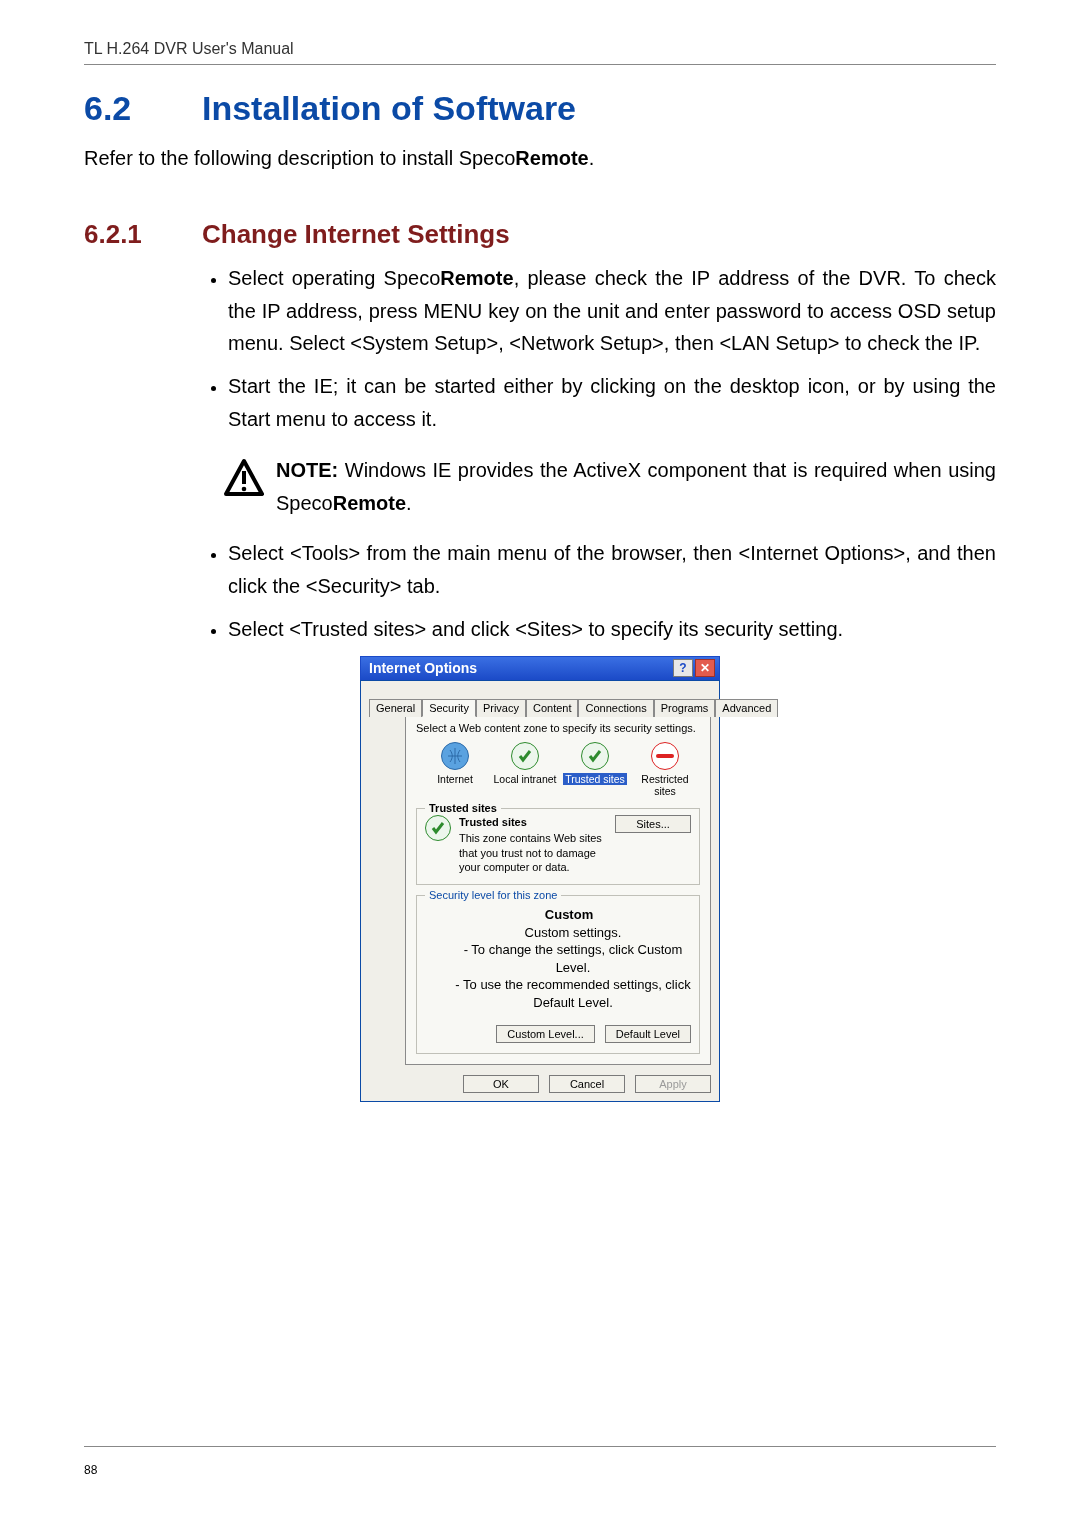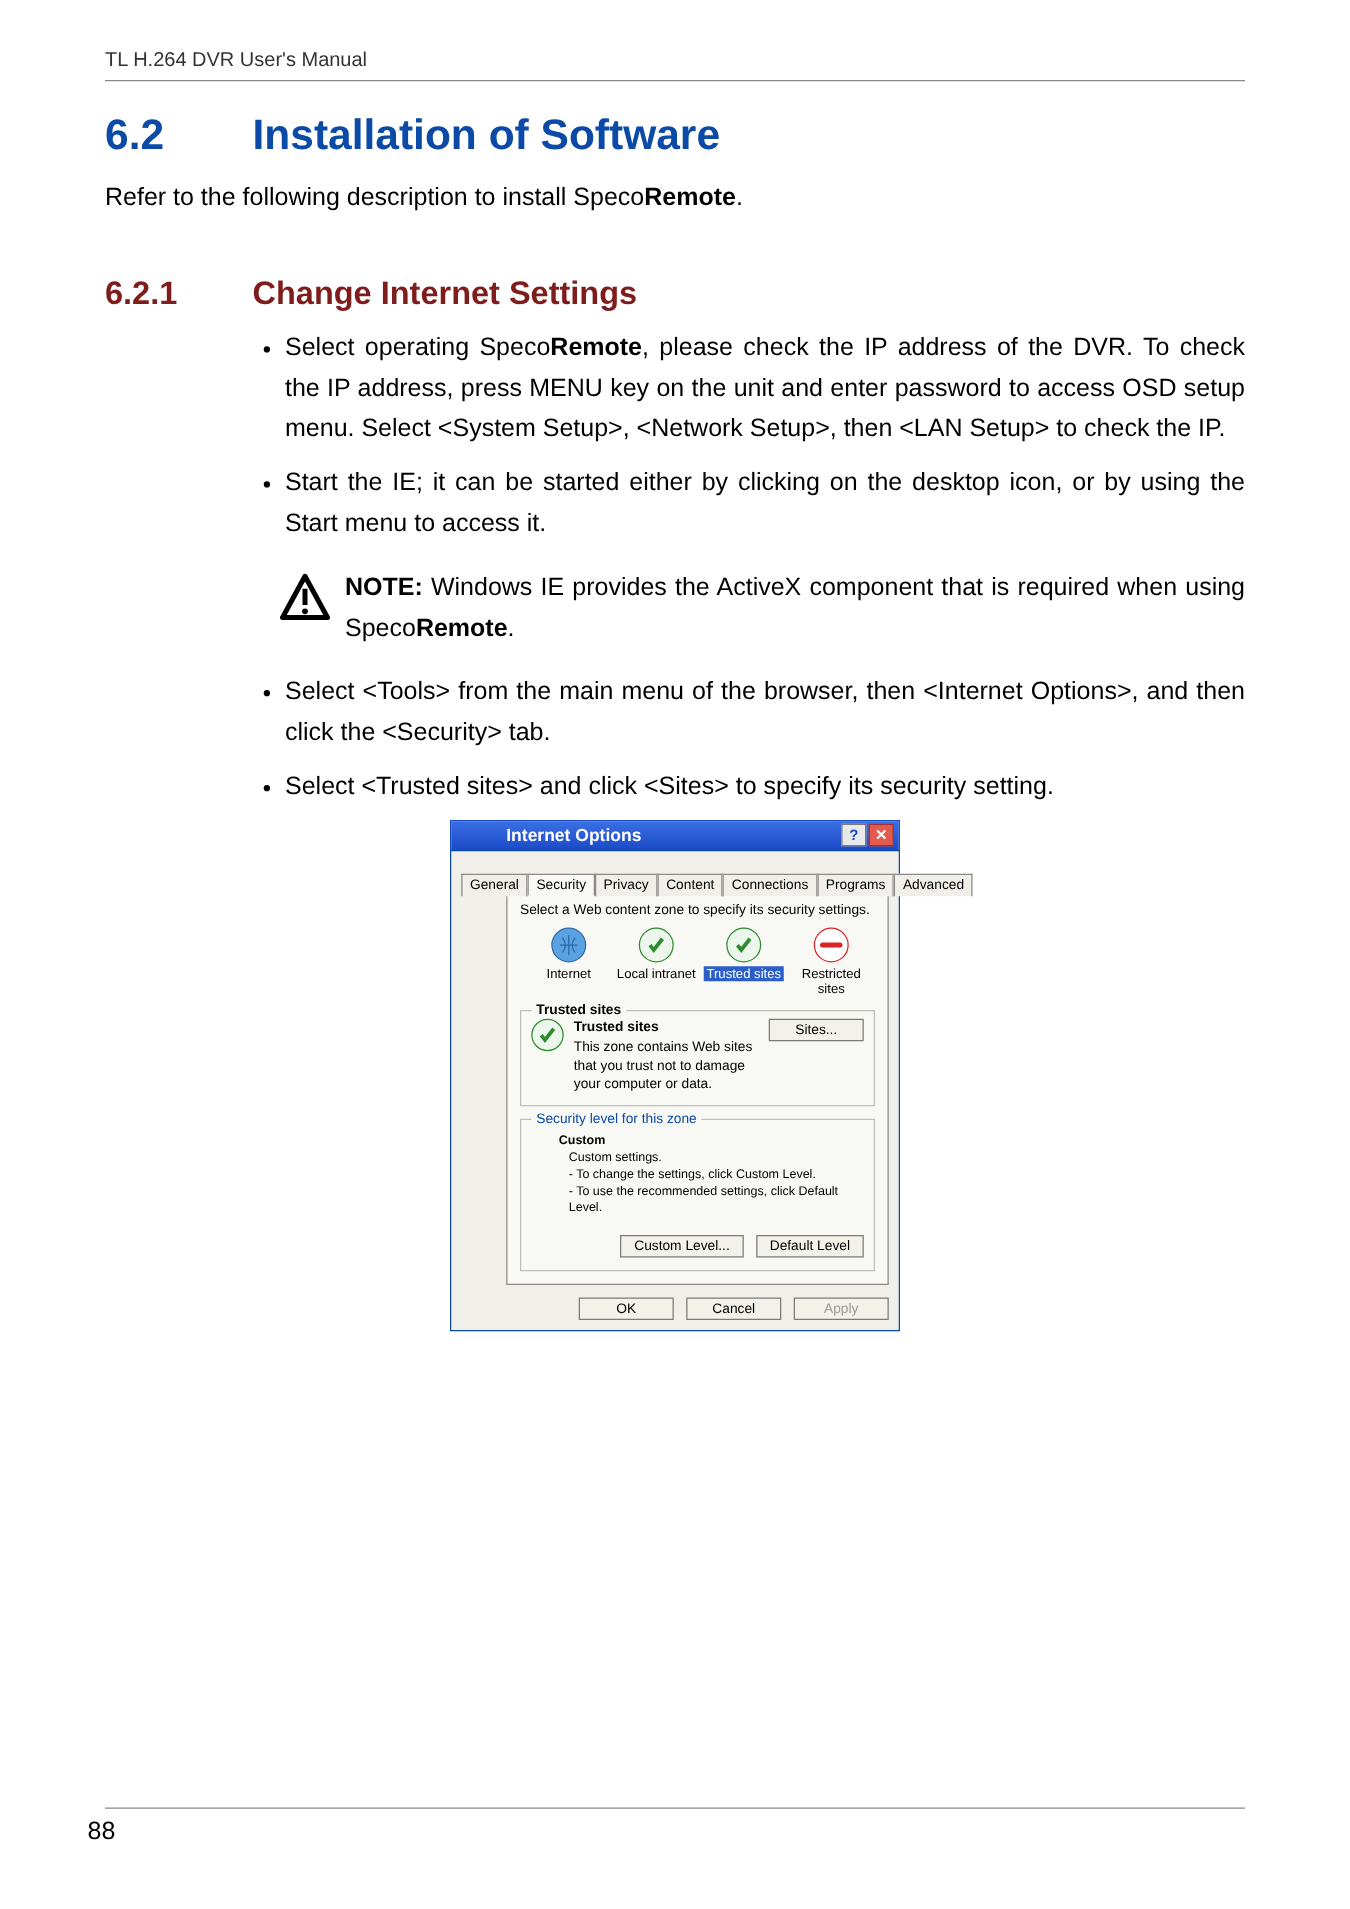--- a/index.html
+++ b/index.html
@@ -63,22 +63,22 @@
     text-align: justify;
   }
   .note-icon {
     flex: 0 0 40px;
     height: 40px;
     margin-top: 4px;
   }
   .page-number {
     position: absolute;
     bottom: 50px;
-    left: 70px;
-    font-size: 20px;
+    left: 84px;
+    font-size: 12px;
     color: #000;
   }
   .bottom-rule {
     position: absolute;
     left: 84px; right: 84px;
     bottom: 80px;
     border-top: 1px solid #888;
   }
 
   
@@ -92,21 +92,21 @@
     background: linear-gradient(#3a6fe3, #1b4ac7);
     color: #fff;
     height: 24px;
     display: flex;
     align-items: center;
     padding: 0 4px 0 8px;
     font-weight: bold;
     border: 1px solid #1b4ac7;
     border-bottom: none;
   }
-  .titlebar .title { flex: 1; font-size: 14px; margin-left: 36px;}
+  .titlebar .title { flex: 1; font-size: 14px;}
   .tb-btn {
     width: 20px; height: 18px;
     background: #e8e8e8;
     border: 1px solid #7a7a7a;
     margin-left: 2px;
     display:flex; align-items:center; justify-content:center;
     font-weight: bold;
     color:#1b4ac7;
     font-size:12px;
   }
@@ -164,21 +164,21 @@
   .winbtn {
     border:1px solid #7a7a7a;
     background:#f2f1ea;
     padding:2px 10px;
     font-size:11px;
     font-family:inherit;
     cursor:default;
     min-width:76px;
   }
   .winbtn:disabled { color:#9a9a9a; }
-  .sec-level-body { font-size:10px; line-height:1.35; padding:4px 0 0 22px;}
+  .sec-level-body { font-size:13px; line-height:1.35; padding:4px 0 0 22px;text-align:center;}
   .sec-level-body .cust-title { font-weight:bold; }
   .sec-level-body .cust-sub { margin-left:8px; }
   .btn-row { display:flex; gap:10px; justify-content:flex-end; margin-top:14px; }
   .dlg-footer { display:flex; gap:10px; justify-content:flex-end; margin-top:10px; }
   svg.check path { stroke:#2e8b2e; stroke-width:3; fill:none; }
 </style>
 </head>
 <body>
 
 <div class="page">

